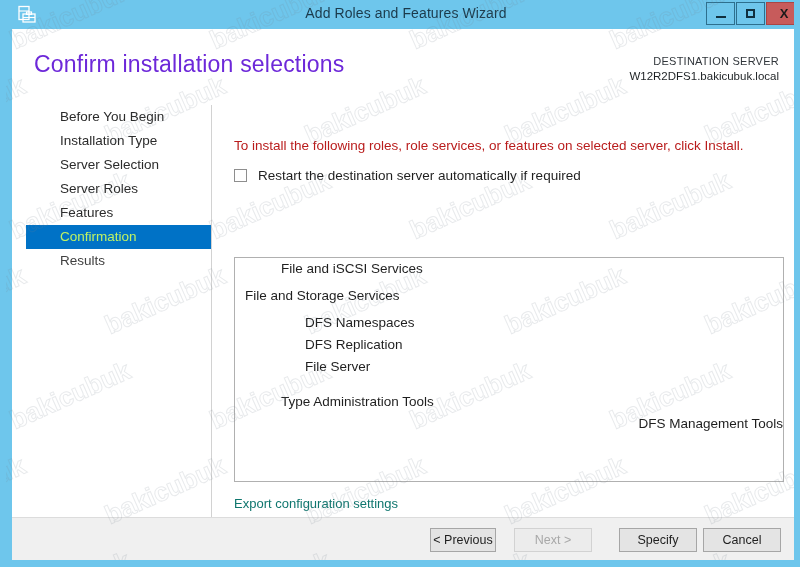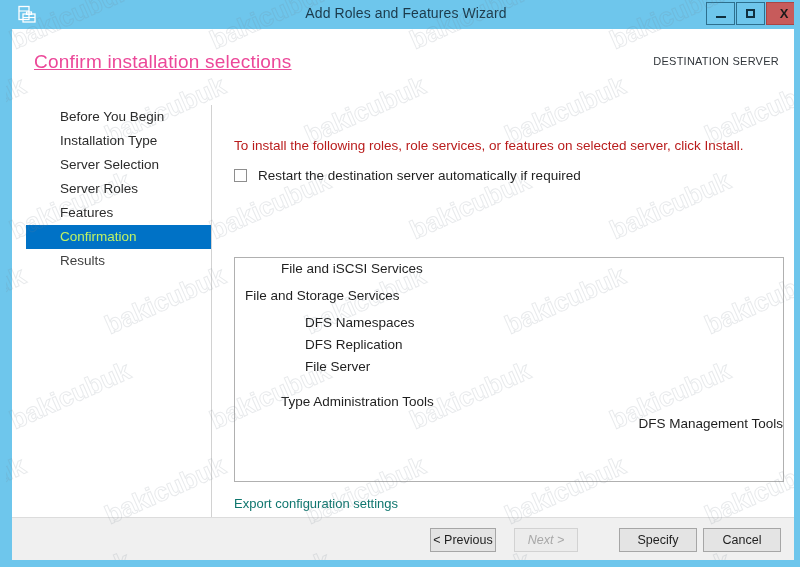--- a/index.html
+++ b/index.html
@@ -116,26 +116,25 @@
     position: absolute;
     left: 0; top: 0;
     width: 788px;
     height: 76px;
     background: #ffffff;
   }
   .page-title {
     position: absolute;
     left: 22px;
     top: 22px;
-    font-size: 19px;
+    font-size: 23px;
     font-weight: 300;
-    color: #ec4899;
+    color: #6d28d9;
     letter-spacing: .2px;
     white-space: nowrap;
-    text-decoration: underline;
   }
   .dest-wrap {
     position: absolute;
     right: 21px;
     top: 25px;
     text-align: right;
     line-height: 15px;
   }
   .dest-label {
     font-size: 11px;
@@ -297,21 +296,21 @@
     line-height: 22px;
     cursor: default;
     padding: 0;
   }
   .btn.disabled {
     color: #a8a8a8;
     background: #ececec;
     border-color: #d2d2d2;
   }
   .btn-prev   { left: 418px; width: 66px; }
-  .btn-next   { left: 502px; width: 64px; font-style: italic; }
+  .btn-next   { left: 502px; width: 78px; }
   .btn-install{ left: 607px; width: 78px; }
   .btn-cancel { left: 691px; width: 78px; }
 
   
   .watermark {
     position: absolute;
     left: 0; top: 0;
     width: 800px;
     height: 567px;
     pointer-events: none;
@@ -355,20 +354,21 @@
       <div class="win-btn close">X</div>
     </div>
   </div>
 
   <div class="client">
 
     <div class="header">
       <div class="page-title">Confirm installation selections</div>
       <div class="dest-wrap">
         <div class="dest-label">DESTINATION SERVER</div>
+        <div class="dest-server">W12R2DFS1.bakicubuk.local</div>
       </div>
     </div>
 
     <div class="nav">
       <div class="nav-item" style="top:0px;">Before You Begin</div>
       <div class="nav-item" style="top:48px;">Server Selection</div>
       <div class="nav-item" style="top:24px;">Installation Type</div>
       <div class="nav-item" style="top:72px;">Server Roles</div>
       <div class="nav-item" style="top:96px;">Features</div>
       <div class="nav-item selected" style="top:120px;">Confirmation</div>

